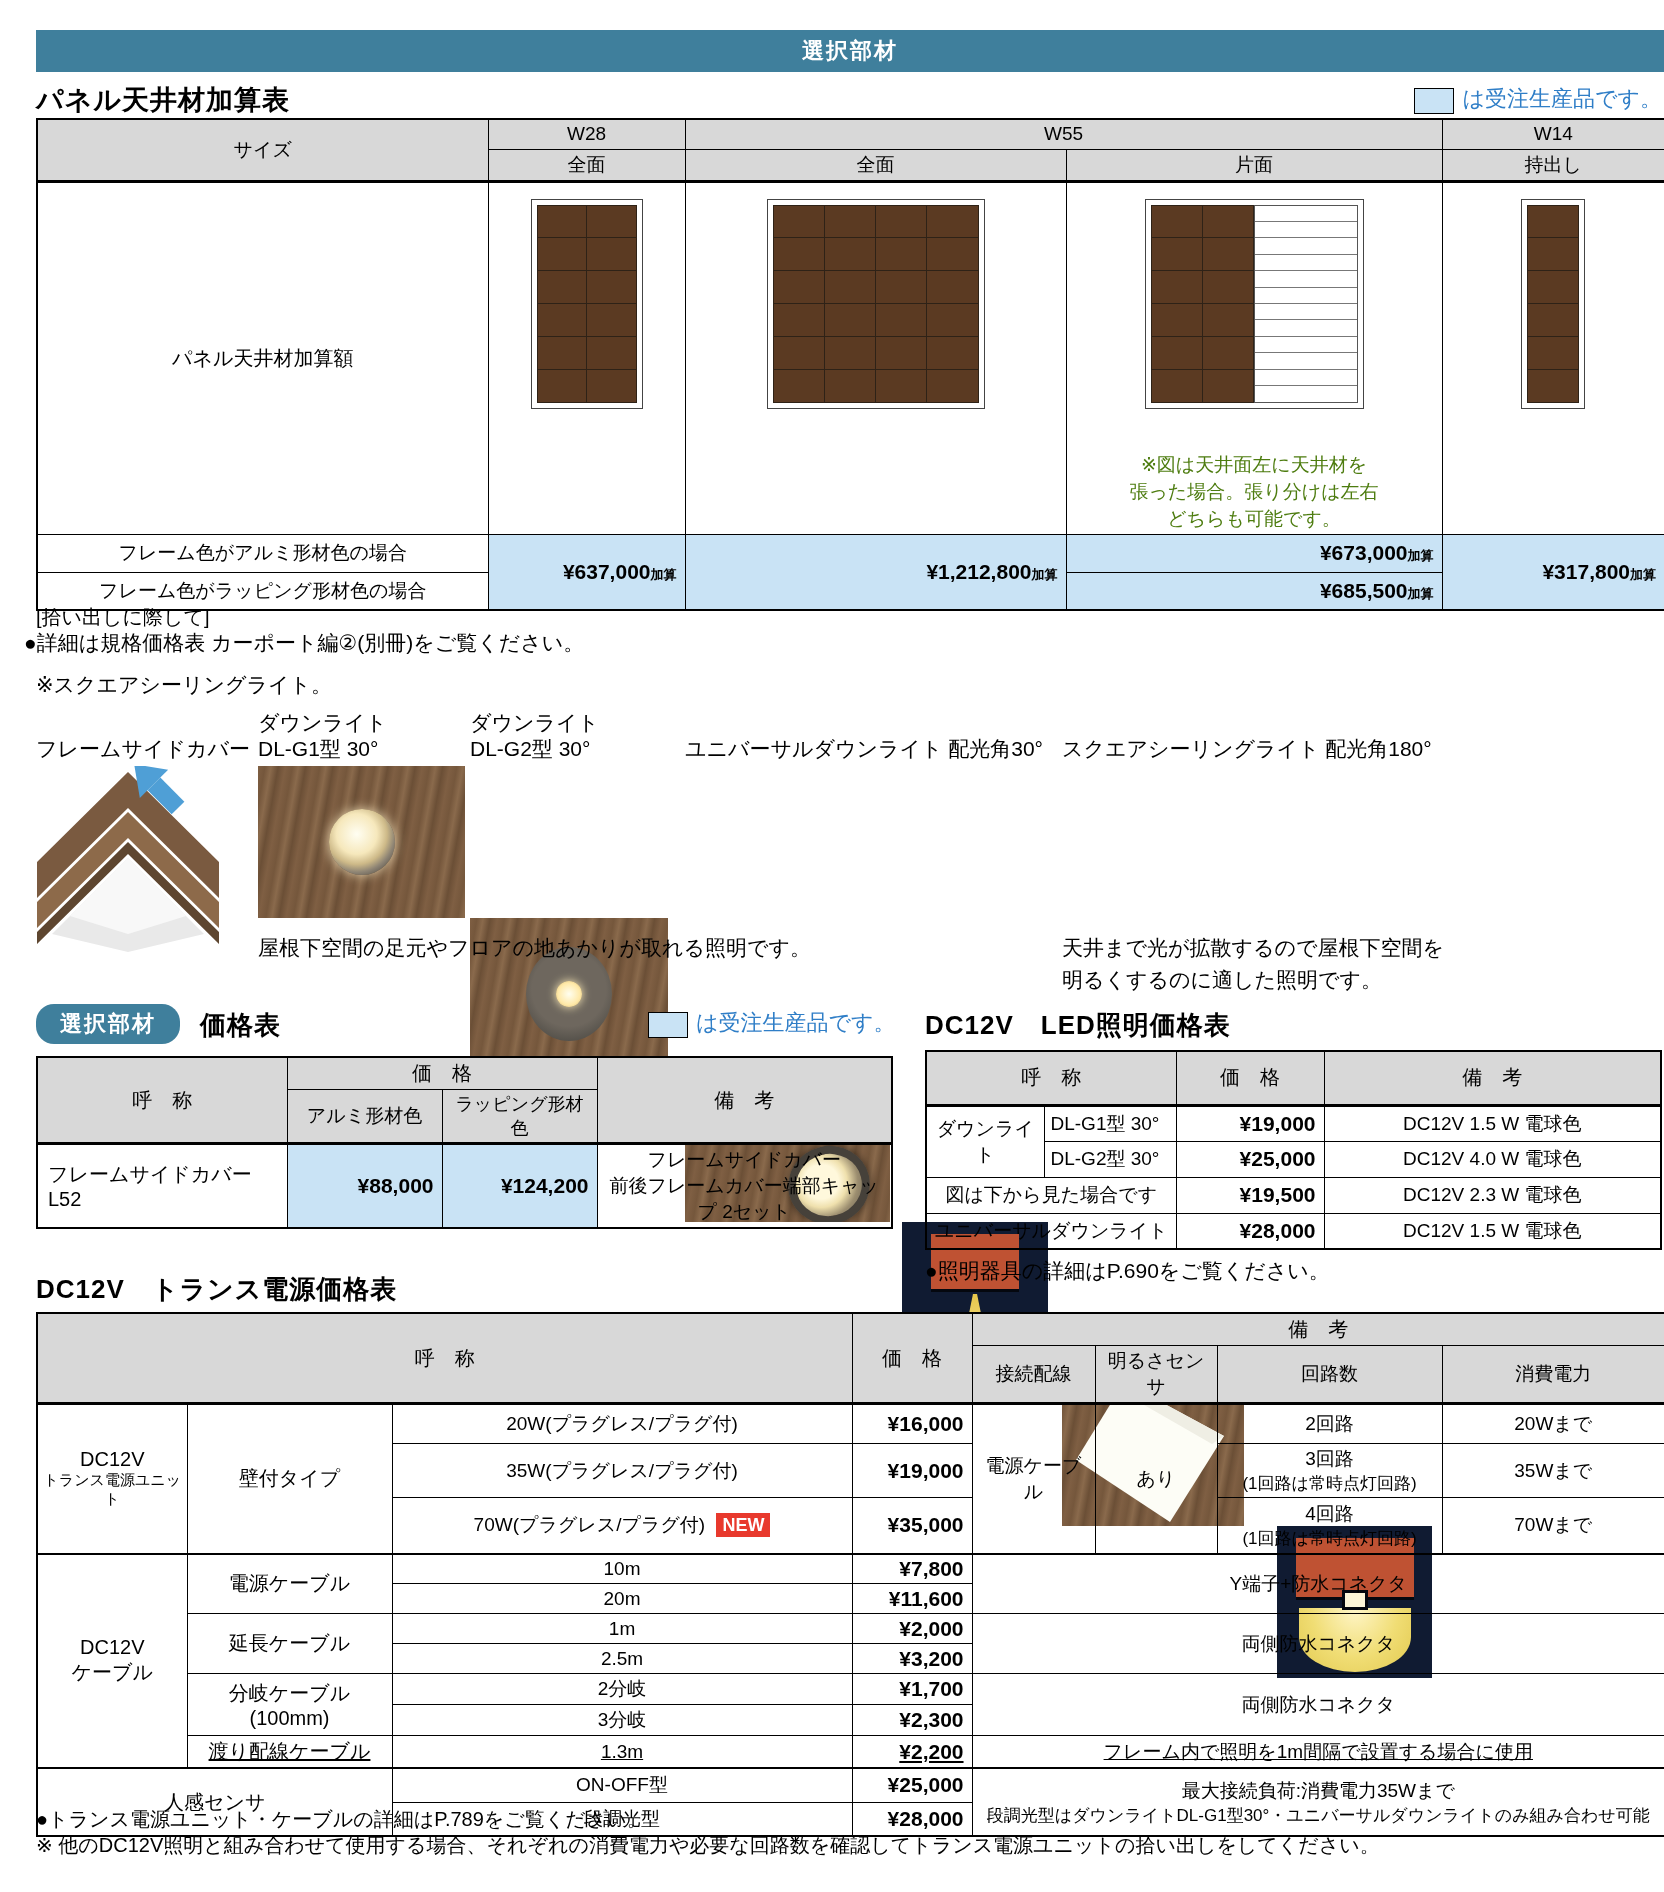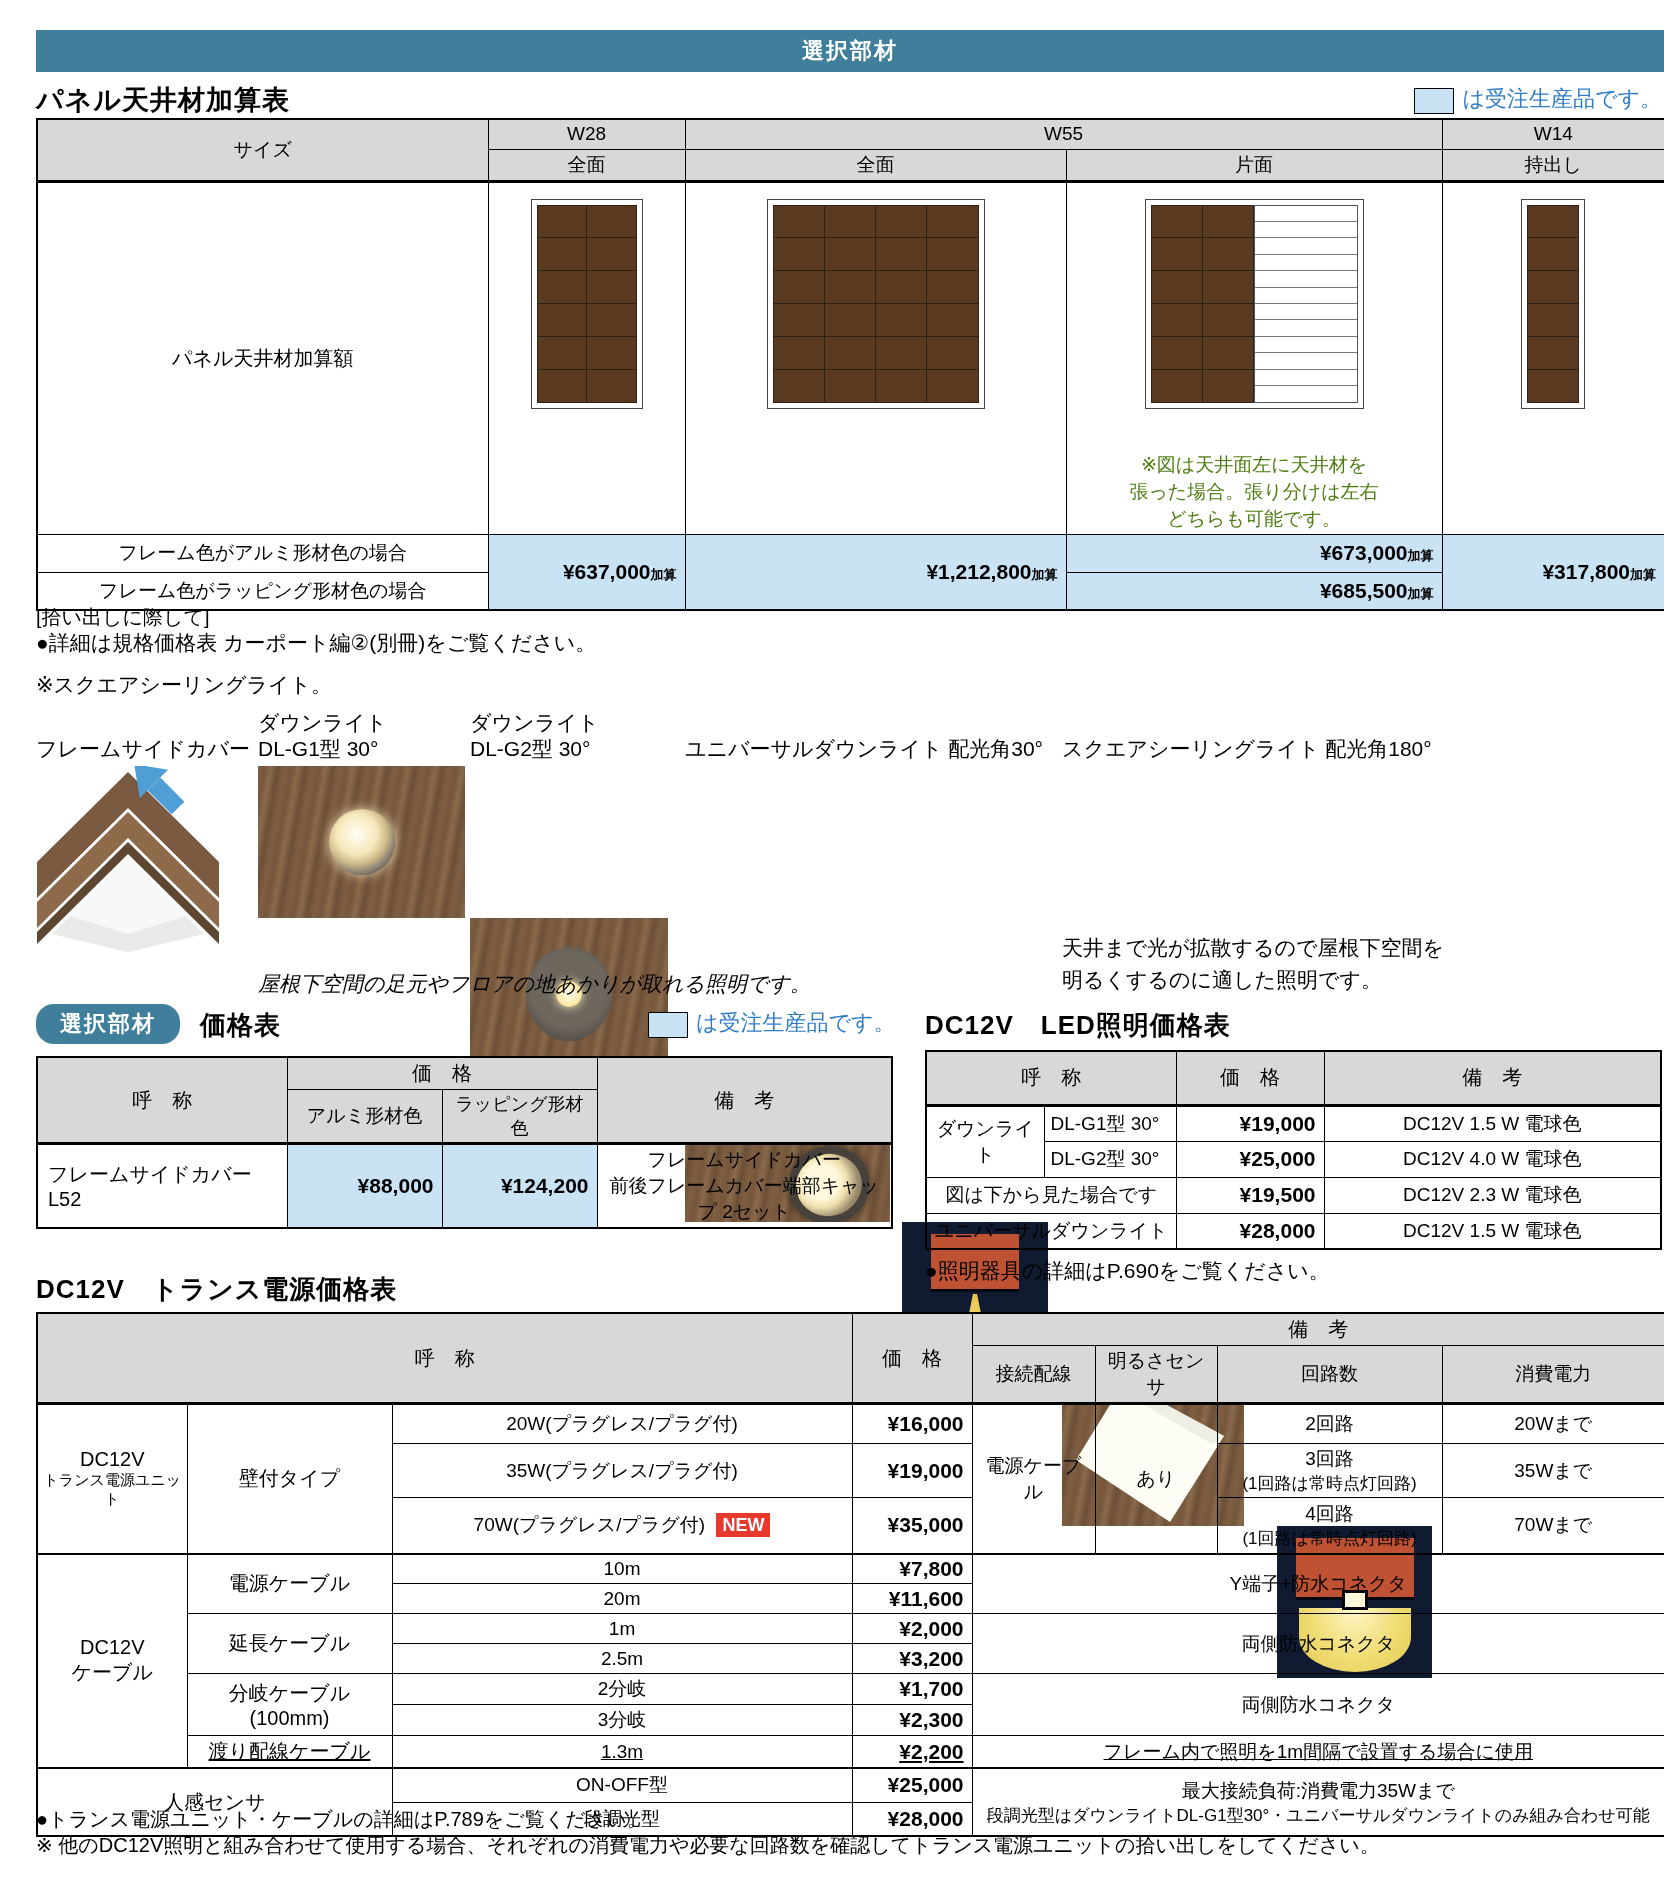--- a/index.html
+++ b/index.html
@@ -210,21 +210,21 @@
       <td class="blue price" rowspan="2"><span>¥317,800</span><span class="sfx">加算</span></td>
     </tr>
     <tr style="height:38px;">
       <td>フレーム色がラッピング形材色の場合</td>
       <td class="blue price"><span>¥685,500</span><span class="sfx">加算</span></td>
     </tr>
   </tbody>
     </table>
 
   <div class="abs small-note" style="left:36px; top:604px;">[拾い出しに際して]</div>
-  <div class="abs note" style="left:36px; top:630px;text-align:right;">●詳細は規格価格表 カーポート編②(別冊)をご覧ください。</div>
+  <div class="abs note" style="left:24px; top:630px;text-align:right;">●詳細は規格価格表 カーポート編②(別冊)をご覧ください。</div>
   <div class="abs note" style="left:36px; top:672px;">※スクエアシーリングライト。</div>
 
   <div class="abs lab" style="left:36px; top:735px;">フレームサイドカバー</div>
   <div class="abs lab" style="left:258px; top:709px;">ダウンライト</div>
   <div class="abs lab" style="left:258px; top:735px;">DL-G1型 30°</div>
   <div class="abs lab" style="left:470px; top:709px;">ダウンライト</div>
   <div class="abs lab" style="left:470px; top:735px;">DL-G2型 30°</div>
   <div class="abs lab" style="left:685px; top:735px;">ユニバーサルダウンライト 配光角30°</div>
   <div class="abs lab" style="left:1062px; top:735px;">スクエアシーリングライト 配光角180°</div>
 
@@ -262,21 +262,21 @@
       <polygon points="62,8 162,62 108,148 14,86" fill="#fdfdf6"></polygon>
       <polygon points="62,8 162,62 150,70 56,16" fill="#efeee4"></polygon>
     </svg>
   </div>
   <div class="abs navy" style="left:1277px; top:766px; width:155px;">
     <div class="orange-fixture" style="width:118px; height:62px;"></div>
     <div class="dome"></div>
     <div class="fixture-box"></div>
   </div>
 
-  <div class="abs cap" style="left:258px; top:970px;font-style:italic;">屋根下空間の足元やフロアの地あかりが取れる照明です。</div>
+  <div class="abs cap" style="left:258px; top:934px;">屋根下空間の足元やフロアの地あかりが取れる照明です。</div>
   <div class="abs cap" style="left:1062px; top:934px;">天井まで光が拡散するので屋根下空間を</div>
   <div class="abs cap" style="left:1062px; top:966px;">明るくするのに適した照明です。</div>
 
   <div class="abs badge" style="left:36px; top:1004px;">選択部材</div>
   <div class="abs h1" style="left:200px; top:1008px; font-size:26px;">価格表</div>
   <div class="abs legend" style="left:648px; top:1008px;">
     <span class="sq"></span>
     <span class="txt">は受注生産品です。</span>
   </div>
   <table class="abs t-outer" style="left:36px; top:1056px; width:855px;">

